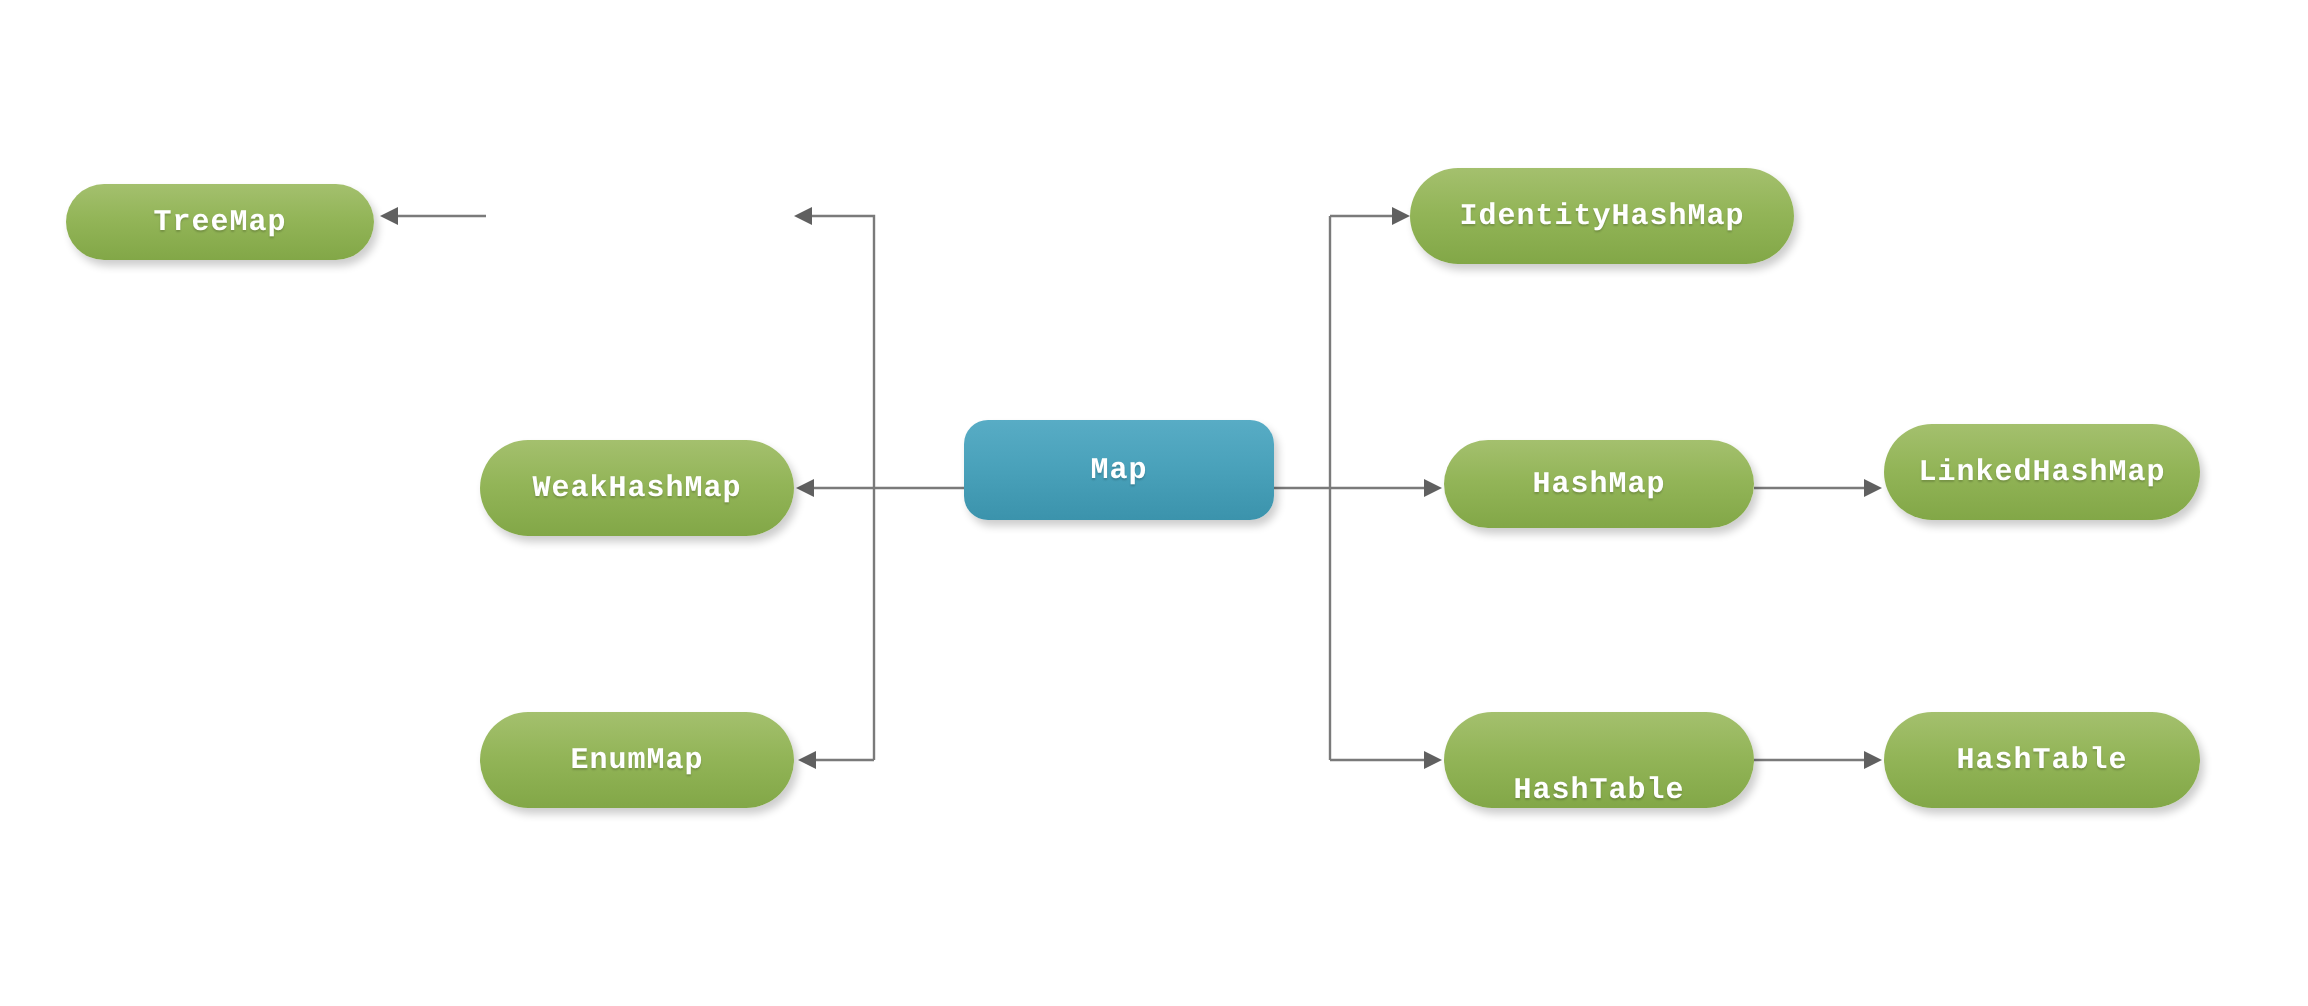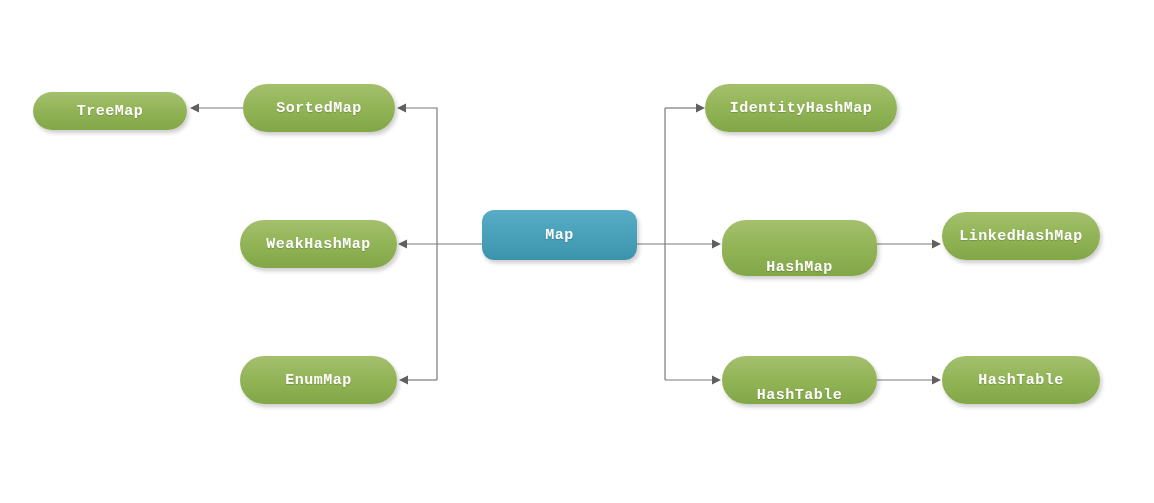--- a/index.html
+++ b/index.html
@@ -55,21 +55,21 @@
     border-radius: 12px;
     box-shadow: 2px 3px 4px rgba(0,0,0,0.20);
   }
   
   .n-map             { left: 482px; top: 210px; width: 155px; height: 50px; }
   .n-treemap         { left:  33px; top:  92px; width: 154px; height: 38px; }
   .n-sortedmap       { left: 243px; top:  84px; width: 152px; height: 48px; }
   .n-weakhashmap     { left: 240px; top: 220px; width: 157px; height: 48px; }
   .n-enummap         { left: 240px; top: 356px; width: 157px; height: 48px; }
   .n-identityhashmap { left: 705px; top:  84px; width: 192px; height: 48px; }
-  .n-hashmap         { left: 722px; top: 220px; width: 155px; height: 56px; align-items: flex-end; }
+  .n-hashmap         { left: 722px; top: 220px; width: 155px; height: 44px; }
   .n-linkedhashmap   { left: 942px; top: 212px; width: 158px; height: 48px; }
   .n-hashtable       { left: 722px; top: 356px; width: 155px; height: 48px; align-items: flex-end; }
   .n-properties      { left: 942px; top: 356px; width: 158px; height: 48px; }
 </style>
 </head>
 <body>
 
 <div class="canvas">
 
   <svg class="edges" viewBox="0 0 1154 503" xmlns="http://www.w3.org/2000/svg">
@@ -100,23 +100,20 @@
   </svg>
 
   <div class="node node-blue n-map">
     <span>Map</span>
   </div>
 
   <div class="node node-green n-treemap">
     <span>TreeMap</span>
   </div>
 
-  <div class="node node-green n-sortedmap">
-    <span>SortedMap</span>
-  </div>
 
   <div class="node node-green n-weakhashmap">
     <span>WeakHashMap</span>
   </div>
 
   <div class="node node-green n-identityhashmap">
     <span>IdentityHashMap</span>
   </div>
 
   <div class="node node-green n-enummap">

